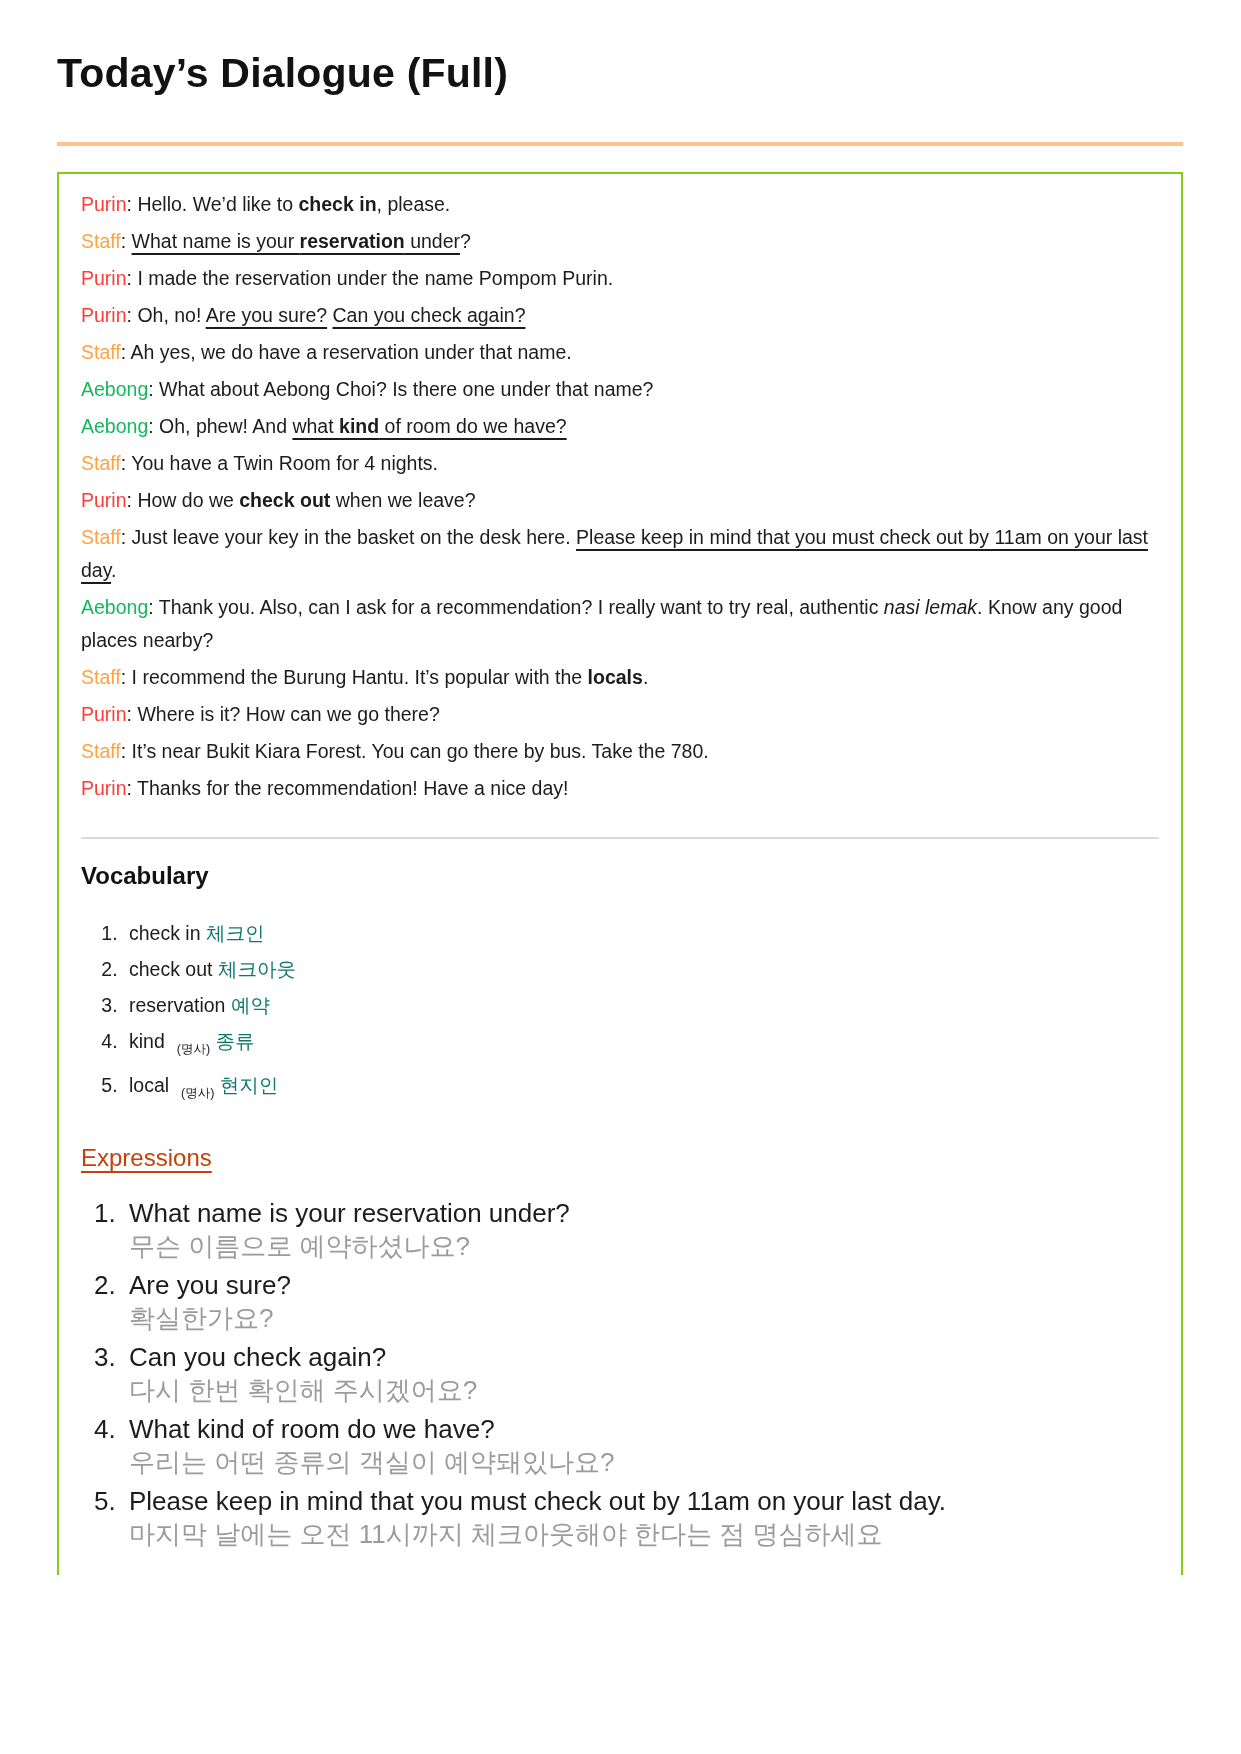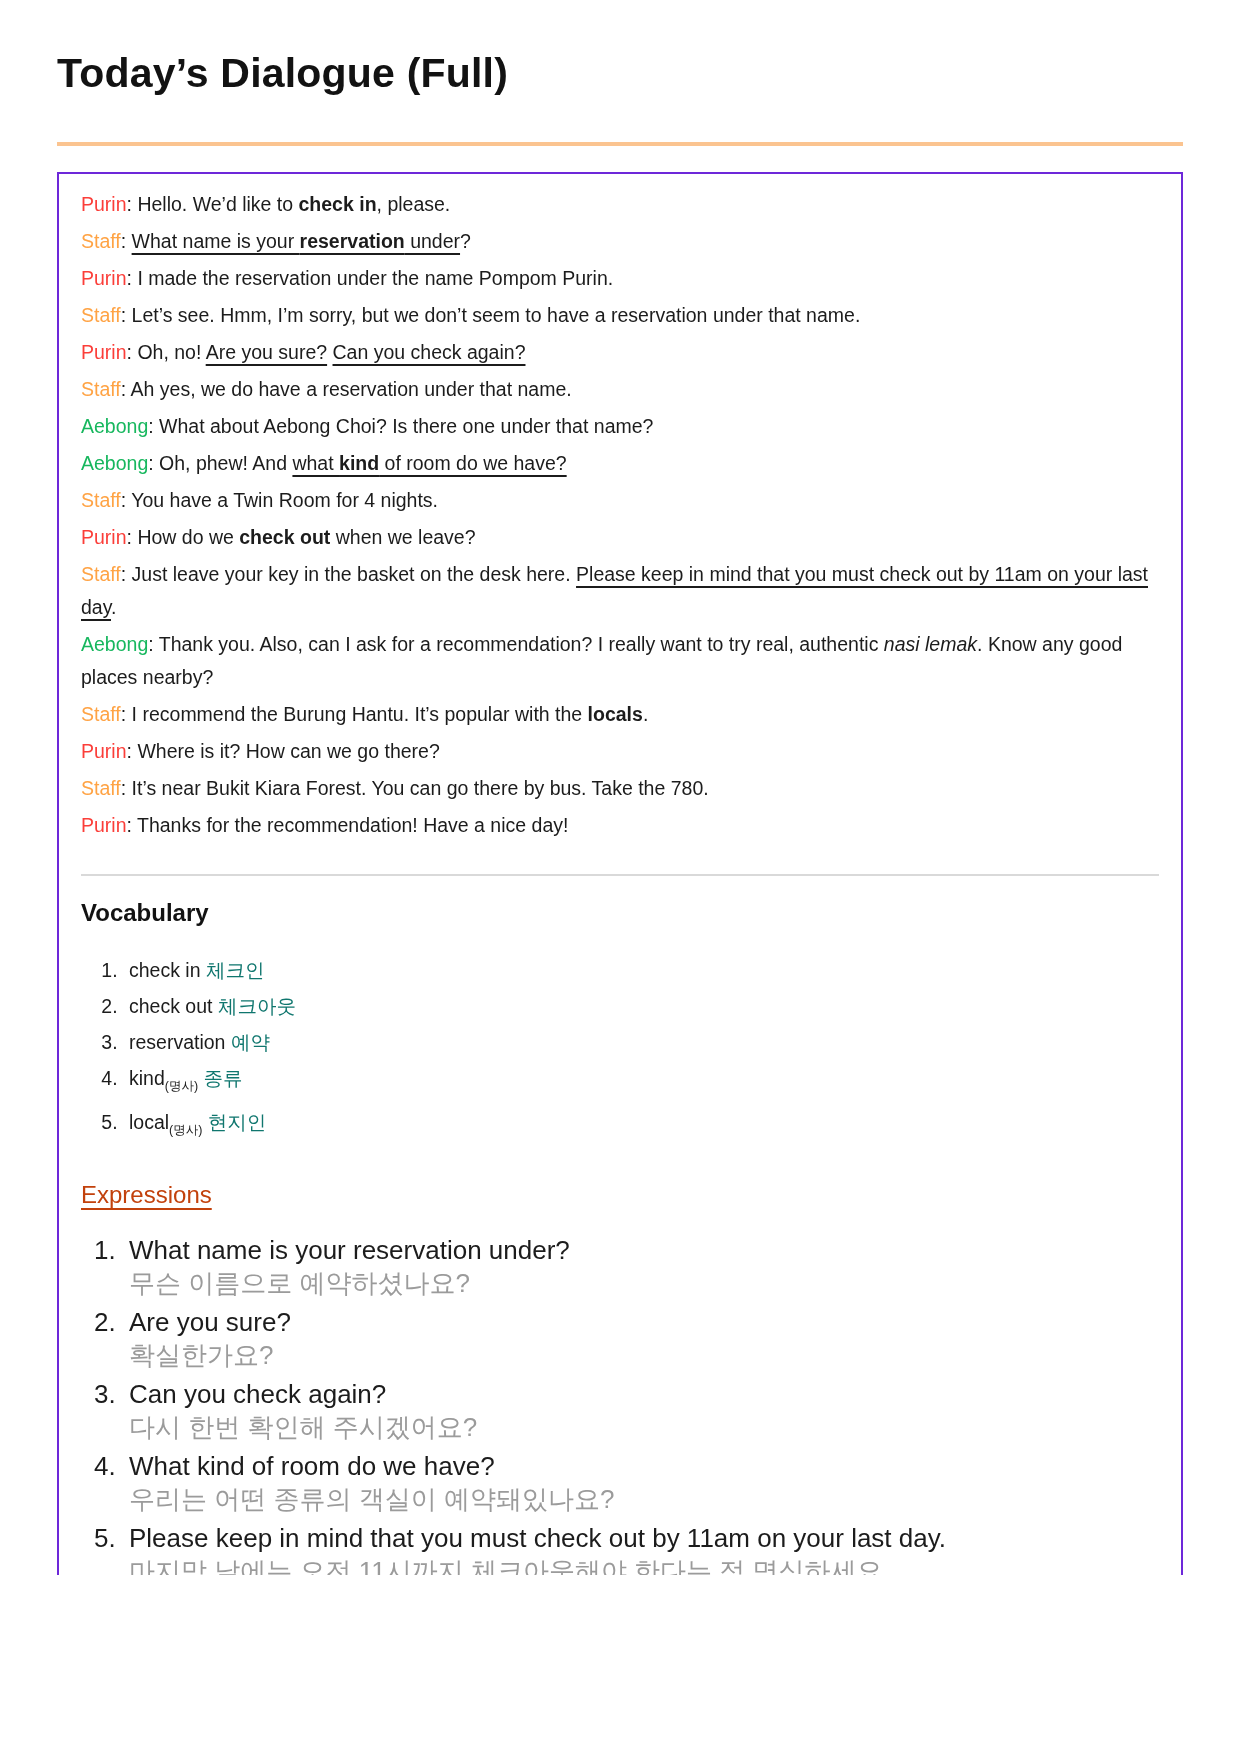--- a/index.html
+++ b/index.html
@@ -26,21 +26,21 @@
     letter-spacing: 0.2px;
   }
   .orange-divider {
     border: none;
     height: 4px;
     background: #fbc490;
     margin: 45px 58px 0 57px;
   }
   .content-box {
     margin: 26px 58px 0 57px;
-    border: 2px solid #6d28d9;
+    border: 2px solid #84cc16;
     padding: 14px 22px 24px 22px;
     box-sizing: border-box;
   }
   .dialogue p {
     margin: 0 0 4px 0;
     font-size: 19.5px;
     line-height: 33px;
     color: #1c1c1c;
   }
   .speaker { font-weight: 400; }
@@ -73,20 +73,21 @@
     margin: 0 0 3px 0;
     padding-left: 6px;
     font-size: 19.5px;
     line-height: 33px;
     color: #1c1c1c;
   }
   .vocab-sub {
     font-size: 12.5px;
     vertical-align: -5px;
     color: #1c1c1c;
+    margin-left: 12px;
   }
   .ko {
     color: #0f766e;
   }
   .expr-heading {
     margin: 32px 0 0 0;
     font-size: 24px;
     font-weight: 400;
     color: #c2410c;
     line-height: 26px;
@@ -114,21 +115,20 @@
 <body>
 
 <div class="page">
   <h1 class="page-title">Today’s Dialogue (Full)</h1>
   <hr class="orange-divider">
   <div class="content-box">
     <div class="dialogue">
         <p><span class="speaker" style="color: rgb(251, 62, 57);">Purin</span>: <span>Hello. We’d like to </span><span class="b">check in</span><span>, please.</span></p>
         <p><span class="speaker" style="color: rgb(255, 163, 68);">Staff</span>: <span class="u">What name is your </span><span class="b u">reservation</span><span class="u"> under</span><span>?</span></p>
         <p><span class="speaker" style="color: rgb(251, 62, 57);">Purin</span>: <span>I made the reservation under the name Pompom Purin.</span></p>
-        <p><span class="speaker" style="color: rgb(255, 163, 68);">Staff</span>: <span>Let’s see. Hmm, I’m sorry, but we don’t seem to have a reservation under that name.</span></p>
         <p><span class="speaker" style="color: rgb(251, 62, 57);">Purin</span>: <span>Oh, no! </span><span class="u">Are you sure?</span><span> </span><span class="u">Can you check again?</span></p>
         <p><span class="speaker" style="color: rgb(255, 163, 68);">Staff</span>: <span>Ah yes, we do have a reservation under that name.</span></p>
         <p><span class="speaker" style="color: rgb(23, 183, 94);">Aebong</span>: <span>What about Aebong Choi? Is there one under that name?</span></p>
         <p><span class="speaker" style="color: rgb(23, 183, 94);">Aebong</span>: <span>Oh, phew! And </span><span class="u">what </span><span class="b u">kind</span><span class="u"> of room do we have?</span></p>
         <p><span class="speaker" style="color: rgb(255, 163, 68);">Staff</span>: <span>You have a Twin Room for 4 nights.</span></p>
         <p><span class="speaker" style="color: rgb(251, 62, 57);">Purin</span>: <span>How do we </span><span class="b">check out</span><span> when we leave?</span></p>
         <p><span class="speaker" style="color: rgb(255, 163, 68);">Staff</span>: <span>Just leave your key in the basket on the desk here. </span><span class="u">Please keep in mind that you must check out by 11am on your last day</span><span>.</span></p>
         <p><span class="speaker" style="color: rgb(23, 183, 94);">Aebong</span>: <span>Thank you. Also, can I ask for a recommendation? I really want to try real, authentic </span><span class="i">nasi lemak</span><span>. Know any good places nearby?</span></p>
         <p><span class="speaker" style="color: rgb(255, 163, 68);">Staff</span>: <span>I recommend the Burung Hantu. It’s popular with the </span><span class="b">locals</span><span>.</span></p>
         <p><span class="speaker" style="color: rgb(251, 62, 57);">Purin</span>: <span>Where is it? How can we go there?</span></p>

